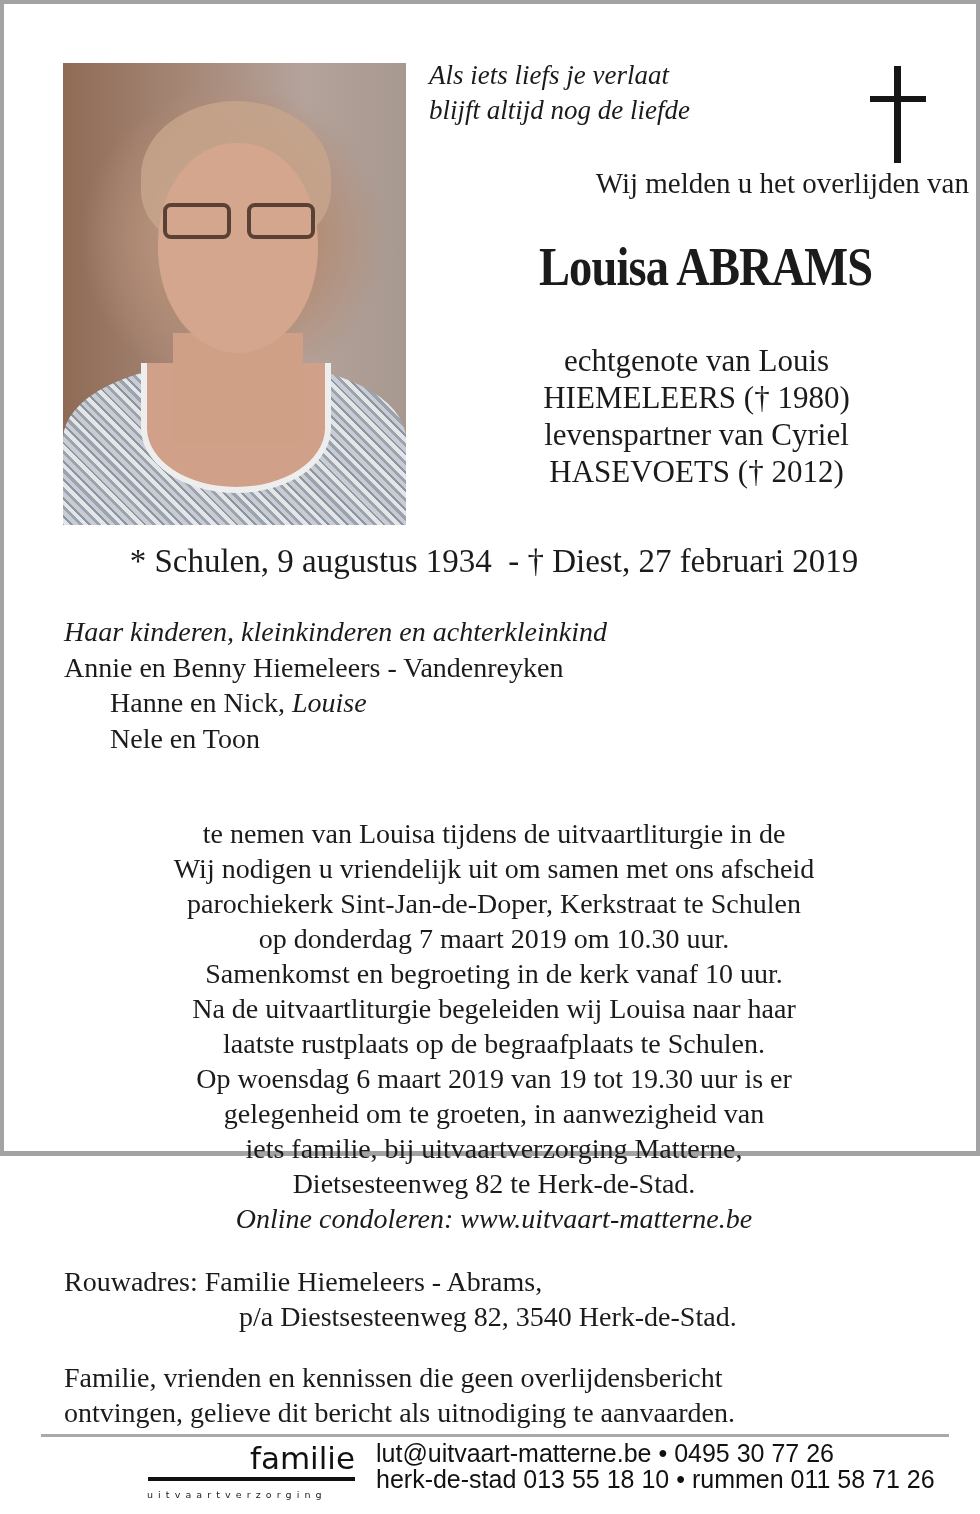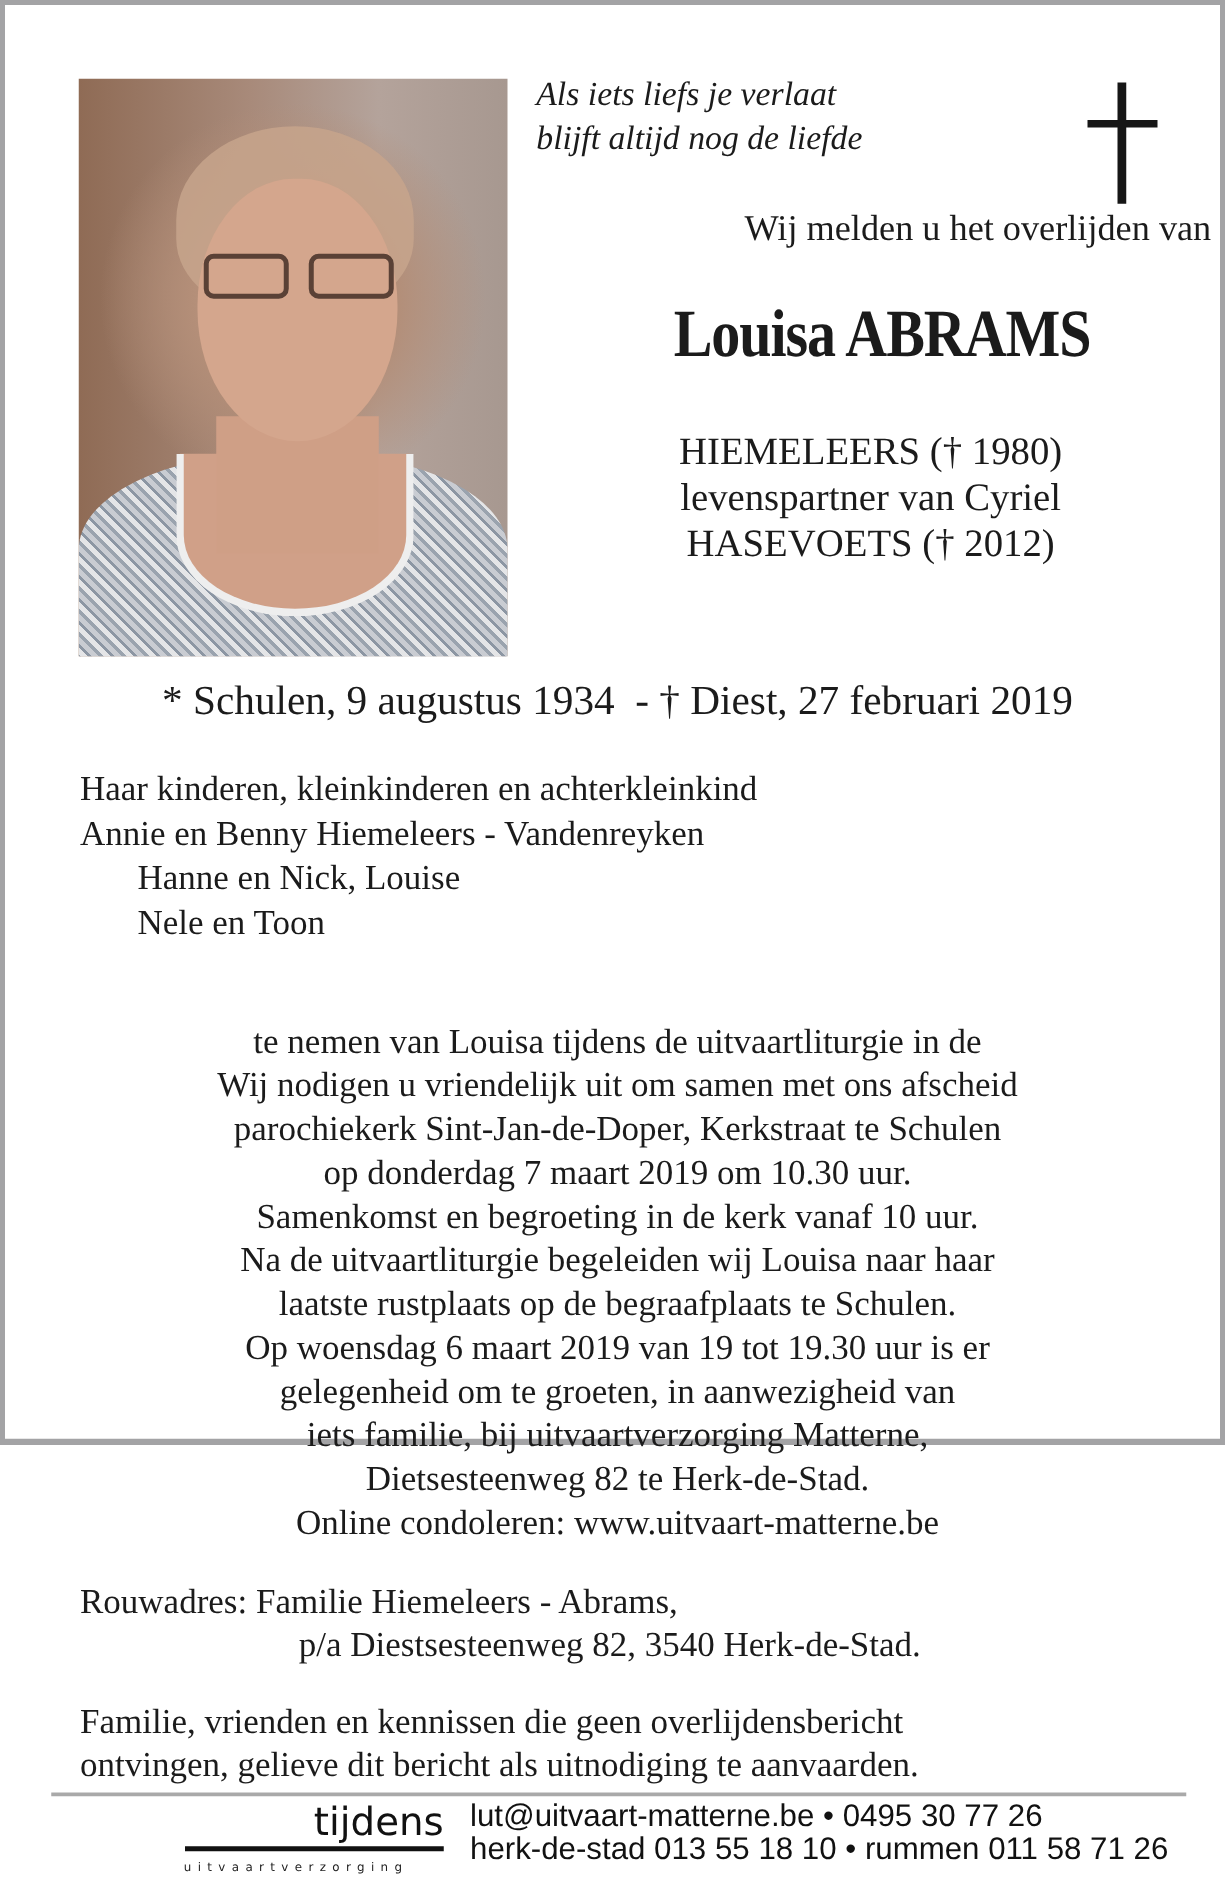--- a/index.html
+++ b/index.html
@@ -21,21 +21,21 @@
   .poem { position: absolute; left: 425px; top: 54px; font-style: italic; font-size: 27px; line-height: 35px; }
   .cross { position: absolute; left: 866px; top: 62px; width: 56px; height: 97px; }
   .cross .v { position: absolute; left: 24px; top: 0; width: 7px; height: 97px; background: #161616; }
   .cross .h { position: absolute; left: 0; top: 30px; width: 56px; height: 6px; background: #161616; }
   .announce { position: absolute; left: 420px; width: 545px; top: 160px; text-align: right; font-size: 29px; line-height: 38px; }
   .name { position: absolute; left: 420px; width: 545px; top: 228px; text-align: center; font-size: 54px; font-weight: bold; line-height: 70px; letter-spacing: -1px; transform: scaleX(0.86); transform-origin: 62% 50%; }
   .relations { position: absolute; left: 420px; width: 545px; top: 338px; text-align: center; font-size: 31px; line-height: 37px; }
   .dates { position: absolute; left: 40px; width: 900px; top: 538px; text-align: center; font-size: 33px; line-height: 38px; }
   .family { position: absolute; left: 60px; top: 610px; font-size: 28px; line-height: 35.5px; }
   .family .indent { padding-left: 46px; }
-  .it { }
+  .it { font-style: italic; }
   .invite { position: absolute; left: 40px; width: 900px; top: 812px; text-align: center; font-size: 28px; line-height: 35px; }
   .address { position: absolute; left: 60px; top: 1260px; font-size: 28px; line-height: 35px; }
   .address .indent { padding-left: 175px; }
   .closing { position: absolute; left: 60px; top: 1356px; font-size: 28px; line-height: 35px; }
   .divider { position: absolute; left: 37px; top: 1430px; width: 908px; height: 3px; background: #a9a9a9; }
   .logo { position: absolute; left: 143px; top: 1437px; width: 208px; }
   .logo .word { display: block; text-align: right; font-family: "DejaVu Sans", "Liberation Sans", sans-serif; font-size: 31px; line-height: 34px; color: #111; letter-spacing: 0px; }
   .logo .bar { display: block; height: 4px; background: #111; margin-top: 2px; margin-left: 1px; }
   .logo .sub { display: block; font-family: "DejaVu Sans", "Liberation Sans", sans-serif; font-size: 9.5px; letter-spacing: 5.1px; color: #222; margin-top: 8px; white-space: nowrap; }
   .contact { position: absolute; left: 372px; top: 1436px; font-family: "Liberation Sans", "DejaVu Sans", sans-serif; font-size: 25px; line-height: 26px; color: #111; }
@@ -65,20 +65,21 @@
   <div class="cross">
     <div class="v"></div>
       <div class="h"></div>
   </div>
 
   <div class="announce">Wij melden u het overlijden van</div>
 
   <div class="name">Louisa ABRAMS</div>
 
   <div class="relations">
+    <div>echtgenote van Louis</div>
     <div>HIEMELEERS († 1980)</div>
     <div>levenspartner van Cyriel</div>
     <div>HASEVOETS († 2012)</div>
   </div>
 
   <div class="dates" style="white-space: pre;">* Schulen, 9 augustus 1934  - † Diest, 27 februari 2019</div>
 
   <div class="family">
     <div class="it">Haar kinderen, kleinkinderen en achterkleinkind</div>
     <div>Annie en Benny Hiemeleers - Vandenreyken</div>
@@ -107,21 +108,21 @@
   </div>
 
   <div class="closing">
     <div>Familie, vrienden en kennissen die geen overlijdensbericht</div>
     <div>ontvingen, gelieve dit bericht als uitnodiging te aanvaarden.</div>
   </div>
 
   <div class="divider"></div>
 
   <div class="logo">
-    <span class="word">tijdens</span>
+    <span class="word">familie</span>
     <span class="bar"></span>
     <span class="sub">uitvaartverzorging</span>
   </div>
 
   <div class="contact">
     <div>lut@uitvaart-matterne.be • 0495 30 77 26</div>
     <div>herk-de-stad 013 55 18 10 • rummen 011 58 71 26</div>
   </div>
 
 </div>

